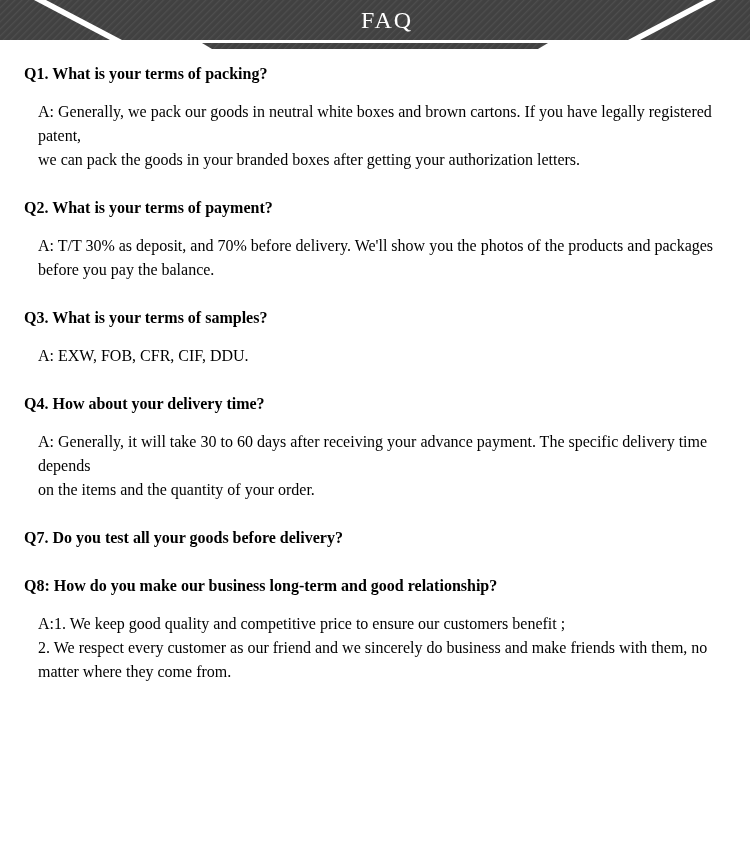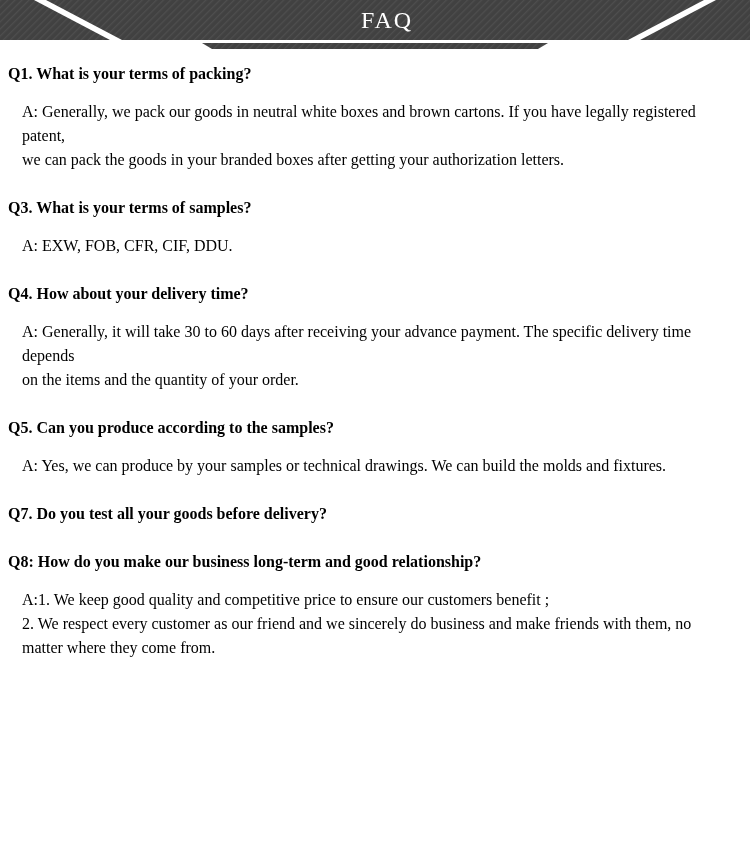--- a/index.html
+++ b/index.html
@@ -33,21 +33,21 @@
     height: 40px;
     line-height: 40px;
     text-align: center;
     color: #ffffff;
     font-size: 24px;
     font-weight: normal;
     letter-spacing: 2px;
     margin: 0;
   }
   .faq-list {
-    padding: 10px 12px 0 8px;
+    padding: 10px 12px 0 24px;
     font-family: Liberation Serif, serif;
   }
   .faq-item {
     margin: 0 0 24px 0;
   }
   .faq-question {
     font-size: 16px;
     font-weight: bold;
     line-height: 24px;
     margin: 0;
@@ -80,36 +80,37 @@
 </div>
 
 <div class="faq-list">
 
   <div class="faq-item">
     <p class="faq-question">Q1. What is your terms of packing?</p>
     <p class="faq-answer">A: Generally, we pack our goods in neutral white boxes and brown cartons. If you have legally registered patent,
 we can pack the goods in your branded boxes after getting your authorization letters.</p>
   </div>
 
+  <div class="faq-item">
+    <p class="faq-question">Q2. What is your terms of payment?</p>
+    <p class="faq-answer">A: T/T 30% as deposit, and 70% before delivery. We'll show you the photos of the products and packages
+before you pay the balance.</p>
+  </div>
 
   <div class="faq-item">
     <p class="faq-question">Q3. What is your terms of samples?</p>
     <p class="faq-answer">A: EXW, FOB, CFR, CIF, DDU.</p>
   </div>
 
   <div class="faq-item">
     <p class="faq-question">Q4. How about your delivery time?</p>
     <p class="faq-answer">A: Generally, it will take 30 to 60 days after receiving your advance payment. The specific delivery time depends
 on the items and the quantity of your order.</p>
   </div>
 
-  <div class="faq-item">
-    <p class="faq-question">Q5. Can you produce according to the samples?</p>
-    <p class="faq-answer">A: Yes, we can produce by your samples or technical drawings. We can build the molds and fixtures.</p>
-  </div>
 
 
   <div class="faq-item">
     <p class="faq-question">Q7. Do you test all your goods before delivery?</p>
   </div>
 
   <div class="faq-item">
     <p class="faq-question">Q8: How do you make our business long-term and good relationship?</p>
     <p class="faq-answer">A:1. We keep good quality and competitive price to ensure our customers benefit ;
 2. We respect every customer as our friend and we sincerely do business and make friends with them, no matter where they come from.</p>

